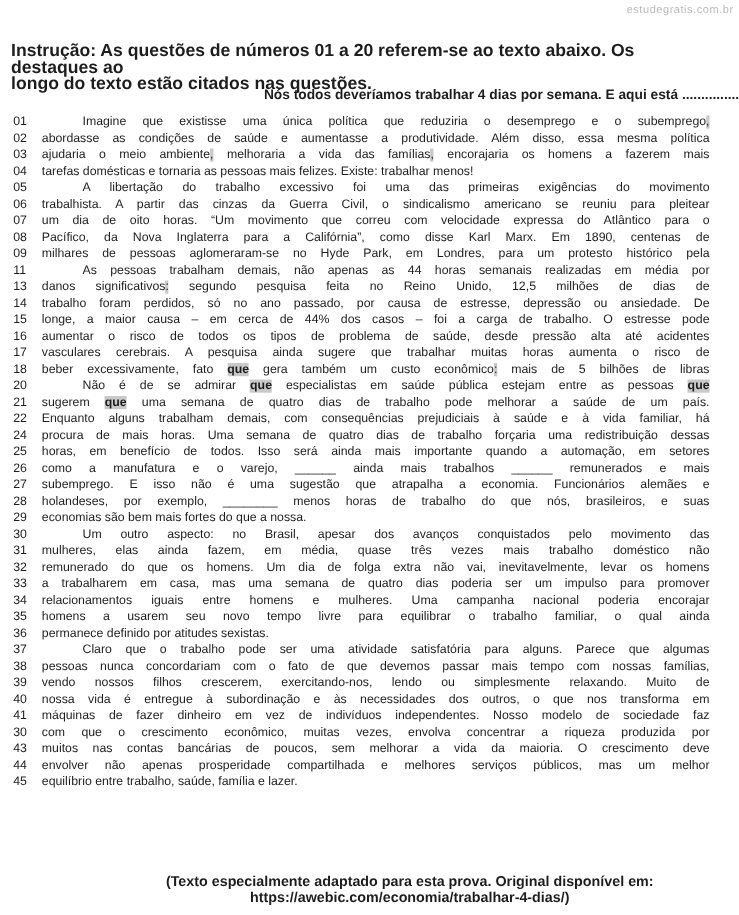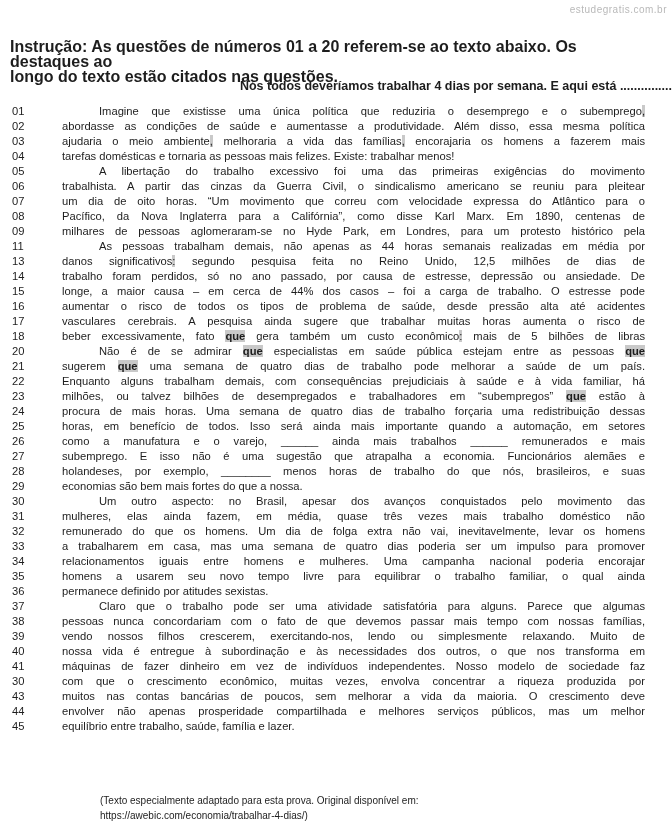--- a/index.html
+++ b/index.html
@@ -23,28 +23,28 @@
   .doc-title {
     position: absolute; top: 79px; left: 0; width: 672px;
     text-align: right; font-weight: bold; font-size: 12.5px;
   }
   .text-block {
     position: absolute; top: 104px; left: 12px; width: 633px;
     font-size: 11.2px; line-height: 15px;
   }
   .line-row { display: flex; }
   .line-num { flex: 0 0 26px; }
-  .line-text { flex: 1; min-width: 0; margin-left: 24px; }
+  .line-text { flex: 1; min-width: 0; }
   .line-text.just { text-align: justify; text-align-last: justify; }
   .line-text.ind { text-indent: 37px; }
   .hl { background: var(--hl, #c9c9c9); }
   .b { font-weight: bold; }
   .source-note {
     position: absolute; top: 793px; left: 100px; right: 27px;
-    text-align: left; font-size: 10px; line-height: 15px;
+    text-align: center; font-size: 13px; line-height: 15px; font-weight: bold;
   }
 </style>
 </head>
 <body>
 
 <div class="watermark">estudegratis.com.br</div>
 
 <div class="instruction">
   <div>Instrução: As questões de números 01 a 20 referem-se ao texto abaixo. Os destaques ao</div>
   <div>longo do texto estão citados nas questões.</div>
@@ -123,24 +123,20 @@
     </div>
     <div class="line-row">
       <span class="line-num">21</span>
       <div class="line-text just">sugerem <span class="hl b">que</span> uma semana de quatro dias de trabalho pode melhorar a saúde de um país.</div>
     </div>
     <div class="line-row">
       <span class="line-num">22</span>
       <div class="line-text just">Enquanto alguns trabalham demais, com consequências prejudiciais à saúde e à vida familiar, há</div>
     </div>
     <div class="line-row">
-      <span class="line-num">23</span>
-      <div class="line-text just">milhões, ou talvez bilhões de desempregados e trabalhadores em “subempregos” <span class="hl b">que</span> estão à</div>
-    </div>
-    <div class="line-row">
       <span class="line-num">24</span>
       <div class="line-text just">procura de mais horas. Uma semana de quatro dias de trabalho forçaria uma redistribuição dessas</div>
     </div>
     <div class="line-row">
       <span class="line-num">25</span>
       <div class="line-text just">horas, em benefício de todos. Isso será ainda mais importante quando a automação, em setores</div>
     </div>
     <div class="line-row">
       <span class="line-num">26</span>
       <div class="line-text just">como a manufatura e o varejo, ______ ainda mais trabalhos ______ remunerados e mais</div>

